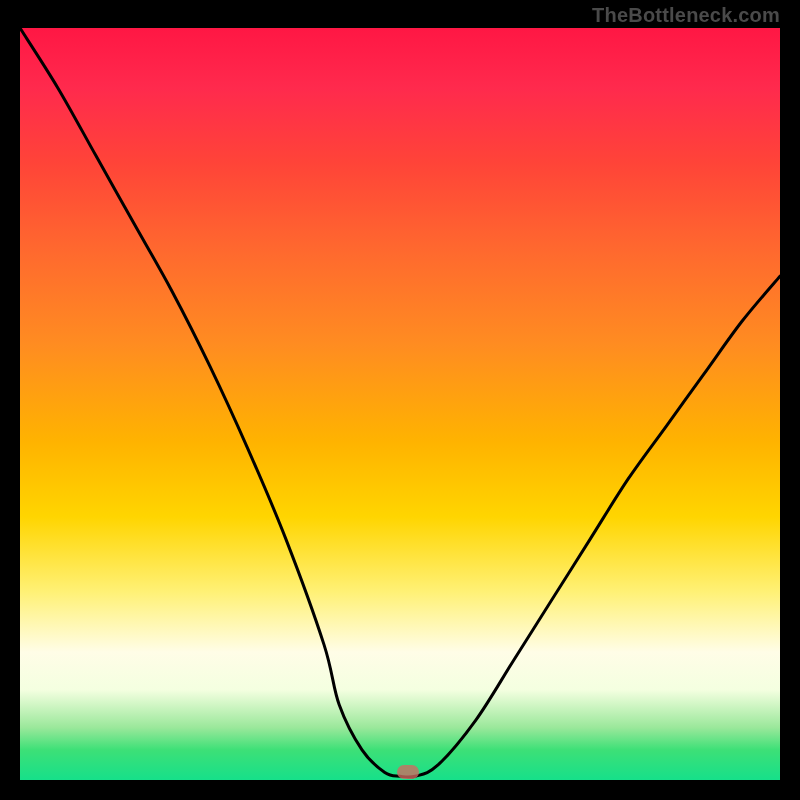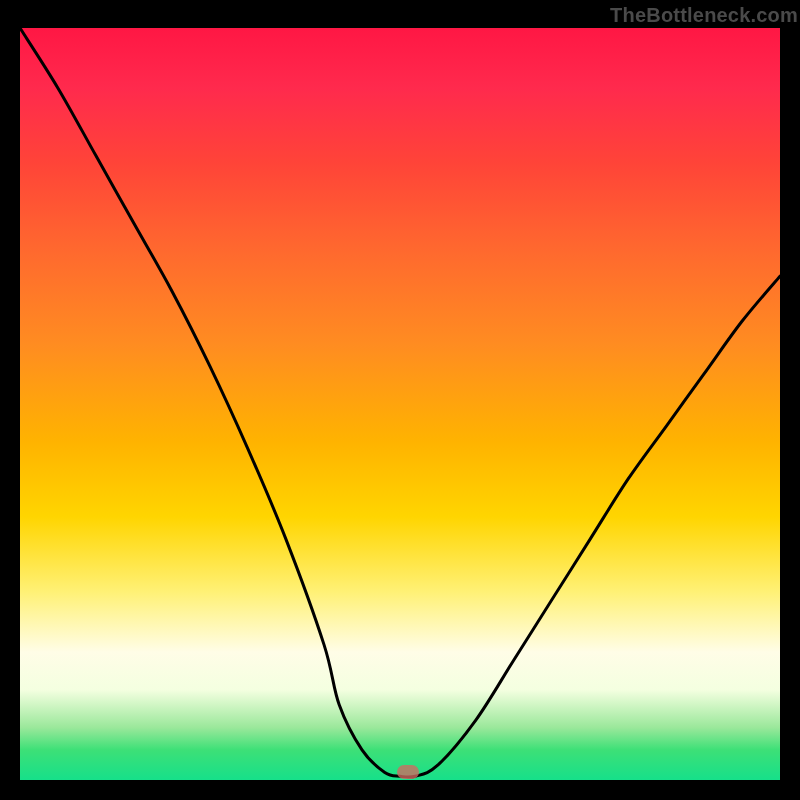--- a/index.html
+++ b/index.html
@@ -13,21 +13,21 @@
   }
   .frame {
     position: relative;
     width: 800px;
     height: 800px;
     background: #000;
   }
   .watermark {
     position: absolute;
     top: 4px;
-    right: 2px;
+    right: 20px;
     color: #4a4a4a;
     font-size: 20px;
     font-weight: bold;
     letter-spacing: 0.2px;
     z-index: 5;
   }
   .plot {
     position: absolute;
     left: 20px;
     top: 28px;

